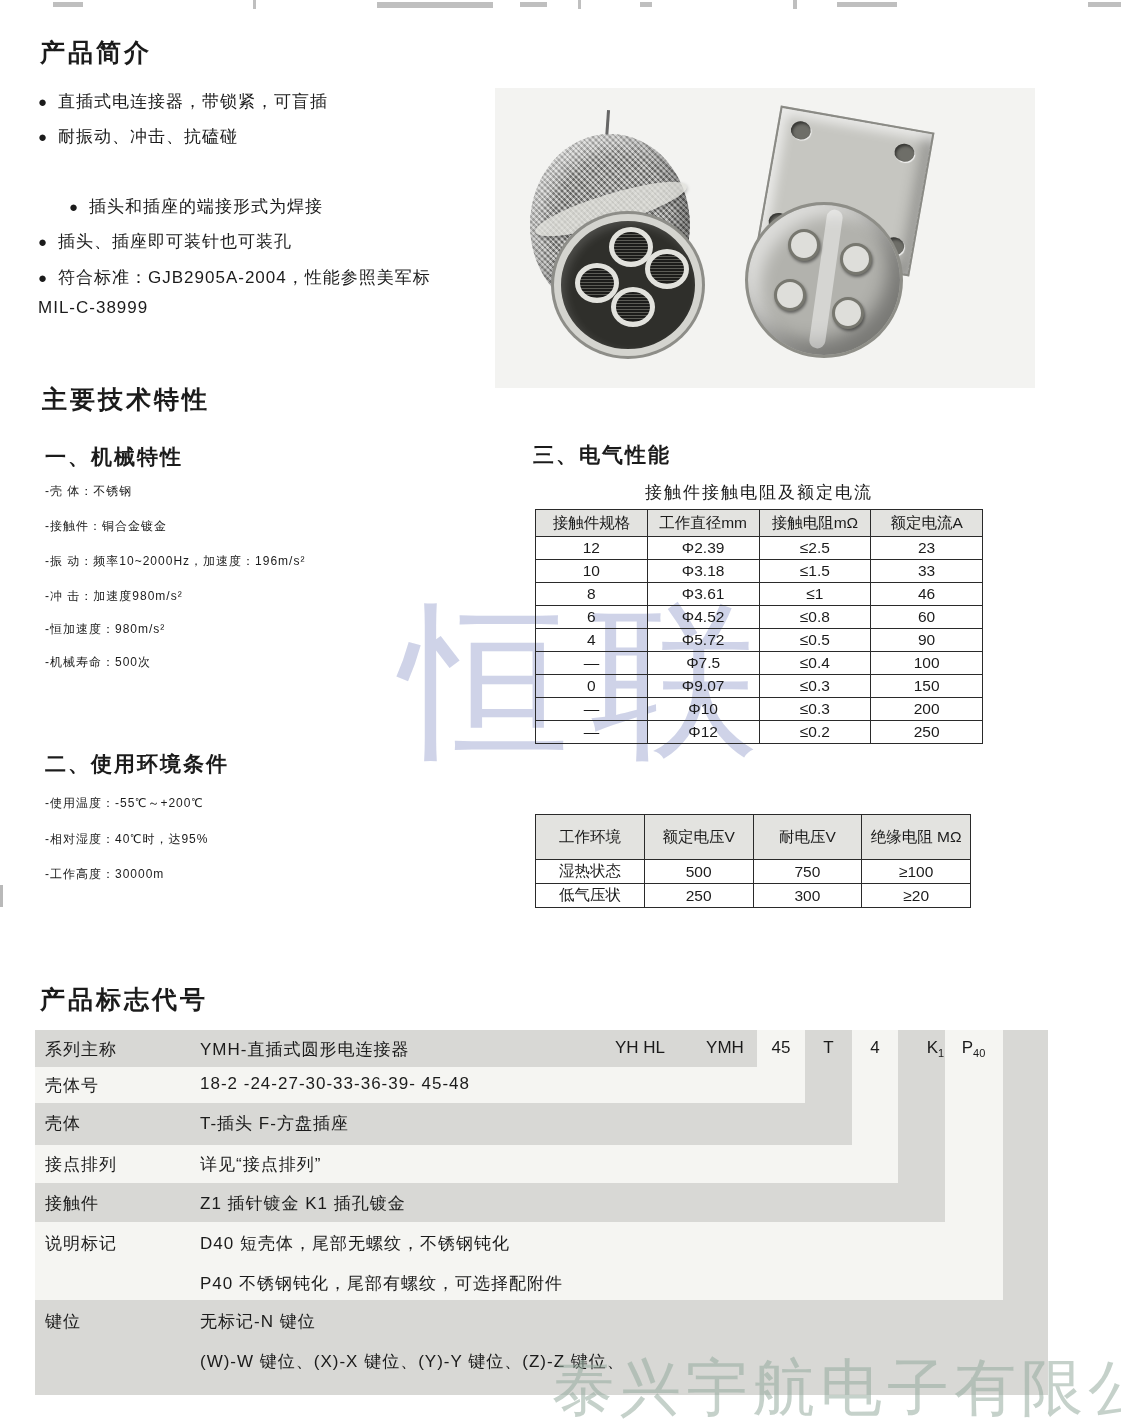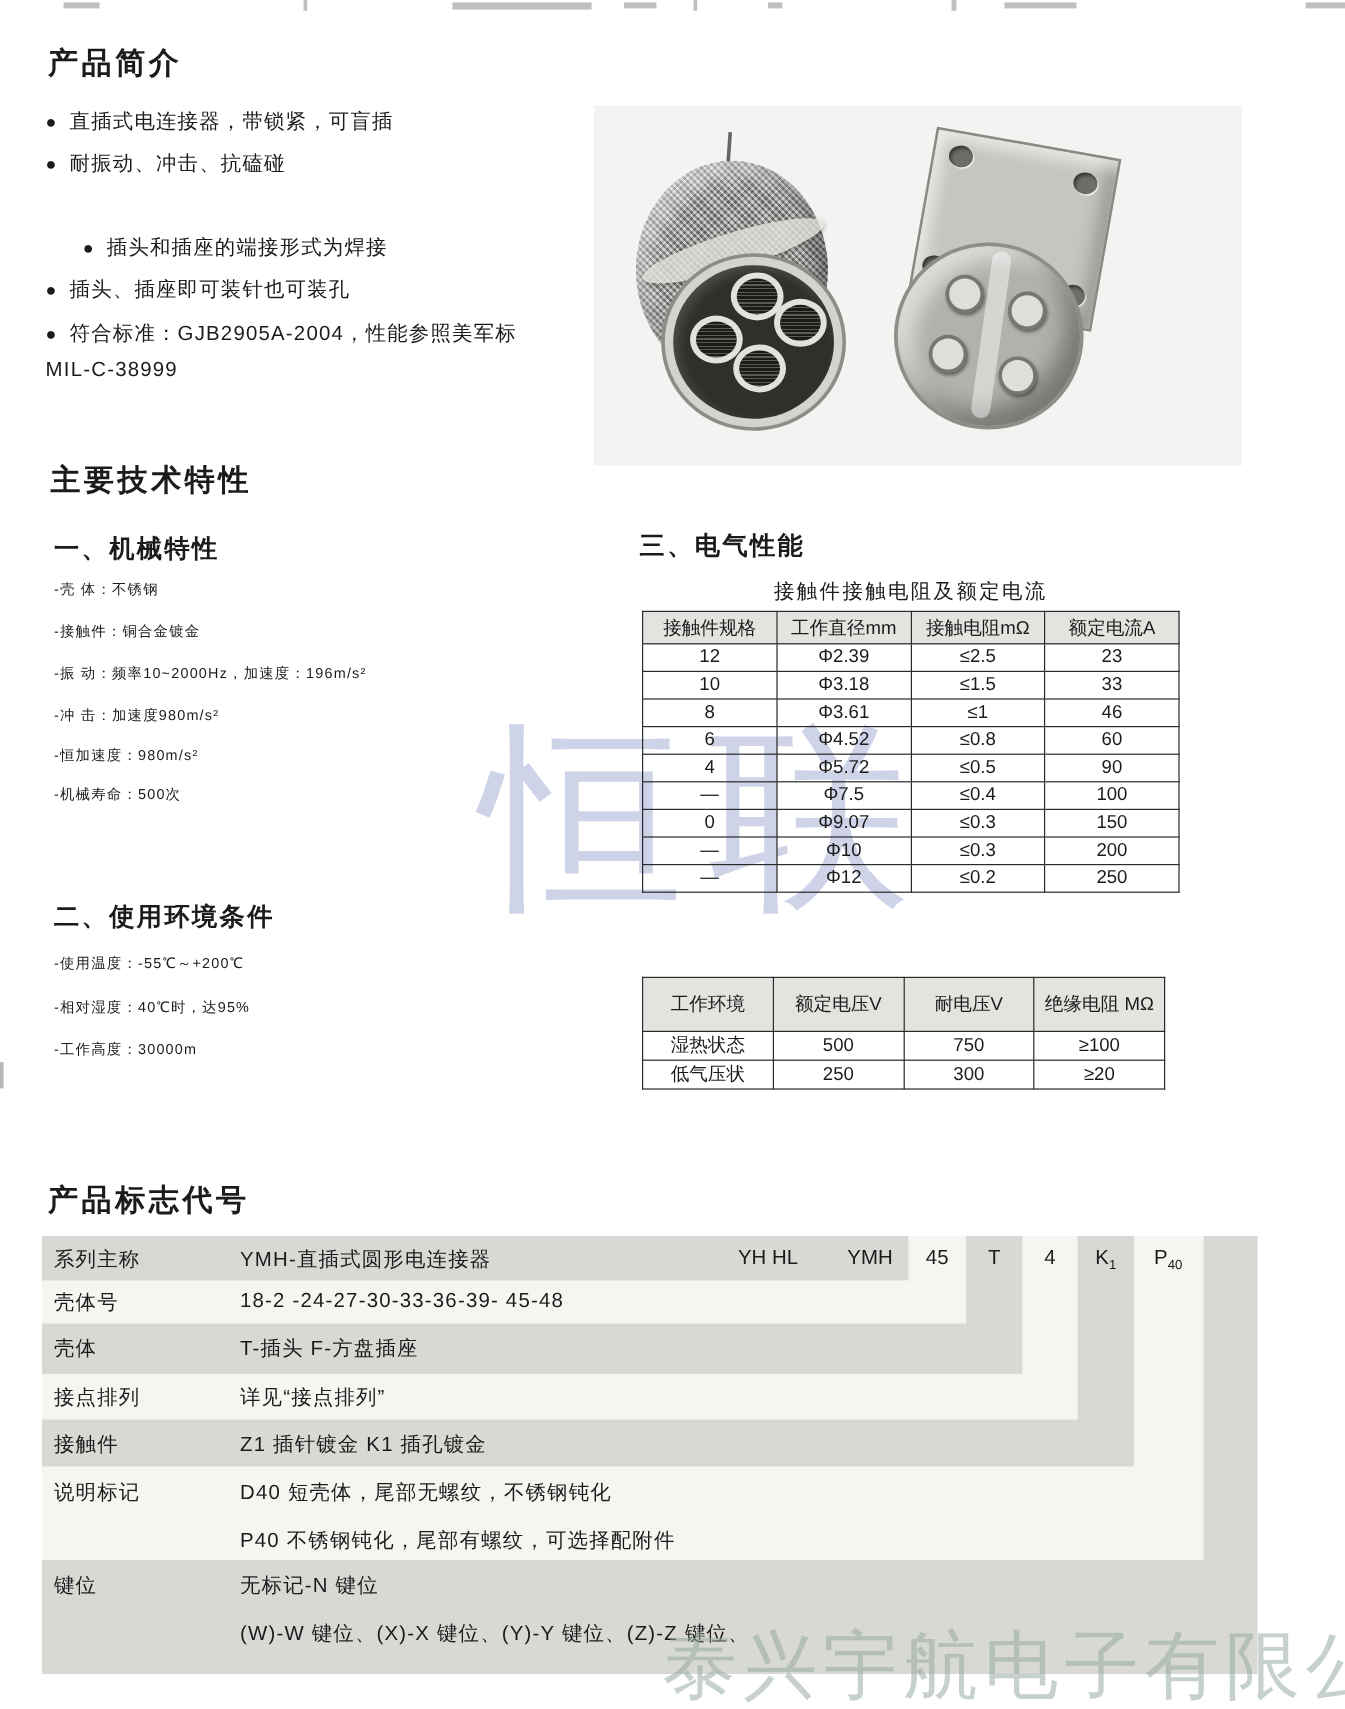--- a/index.html
+++ b/index.html
@@ -90,21 +90,21 @@
   .mrow{position:absolute;font-size:17px;letter-spacing:1px;white-space:nowrap;z-index:6;}
   .mlabel{position:absolute;left:10px;}
   .mvalue{position:absolute;left:165px;}
   .code{position:absolute;top:8px;text-align:center;font-size:17px;z-index:6;}
   .code sub{font-size:11px;}
   .c-prefix{left:565px;width:80px;}
   .c-series{left:660px;width:60px;}
   .c-45{left:722px;width:48px;}
   .c-T{left:770px;width:47px;}
   .c-4{left:817px;width:46px;}
-  .c-K{left:863px;width:47px;}
+  .c-K{left:863px;width:47px;padding-left:14px;}
   .c-P{left:910px;width:57px;}
 </style>
 </head>
 <body>
 
 <div class="page">
 
   <div class="artifact a1"></div>
   <div class="artifact a2"></div>
   <div class="artifact a3"></div>

